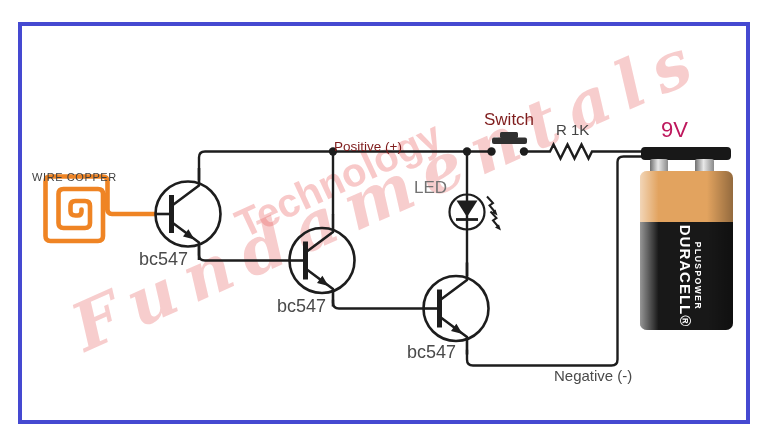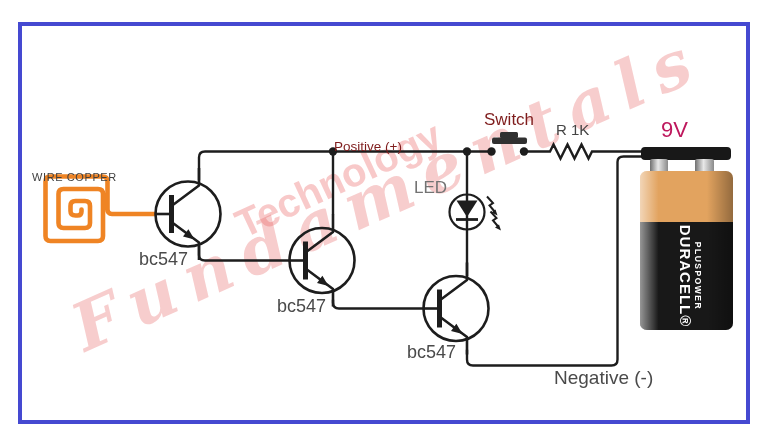--- a/index.html
+++ b/index.html
@@ -23,21 +23,21 @@
 
   svg.circuit{position:absolute;left:0;top:0;z-index:2;}
 
   
   .lbl{position:absolute;z-index:3;white-space:nowrap;}
   .lbl-wirecopper{left:32px;top:171px;font-size:11px;letter-spacing:.6px;color:#3f3f3f;}
   .lbl-bc1{left:139px;top:249px;font-size:18px;color:#4a4a4a;}
   .lbl-bc2{left:277px;top:296px;font-size:18px;color:#4a4a4a;}
   .lbl-bc3{left:407px;top:342px;font-size:18px;color:#4a4a4a;}
   .lbl-pos{left:326px;top:139px;font-size:13.5px;color:#7f1d1d;margin-left:8px;}
-  .lbl-neg{left:554px;top:367px;font-size:19px;color:#4a4a4a;}
+  .lbl-neg{left:554px;top:367px;font-size:15px;color:#4a4a4a;}
   .lbl-led{left:414px;top:178px;font-size:17px;color:#737373;}
   .lbl-switch{left:484px;top:110px;font-size:17px;color:#7f1d1d;}
   .lbl-r1k{left:556px;top:121px;font-size:15px;color:#444444;}
   .lbl-9v{left:661px;top:117px;font-size:22px;color:#be185d;}
 
   
   .bat-clip{position:absolute;left:641px;top:147px;width:90px;height:13px;background:#181818;
             border-radius:4px;z-index:2;}
   .bat-term{position:absolute;top:159px;height:14px;border-radius:2px;z-index:2;
             background:linear-gradient(90deg,#6f6f6f,#e8e8e8 45%,#8a8a8a);}

